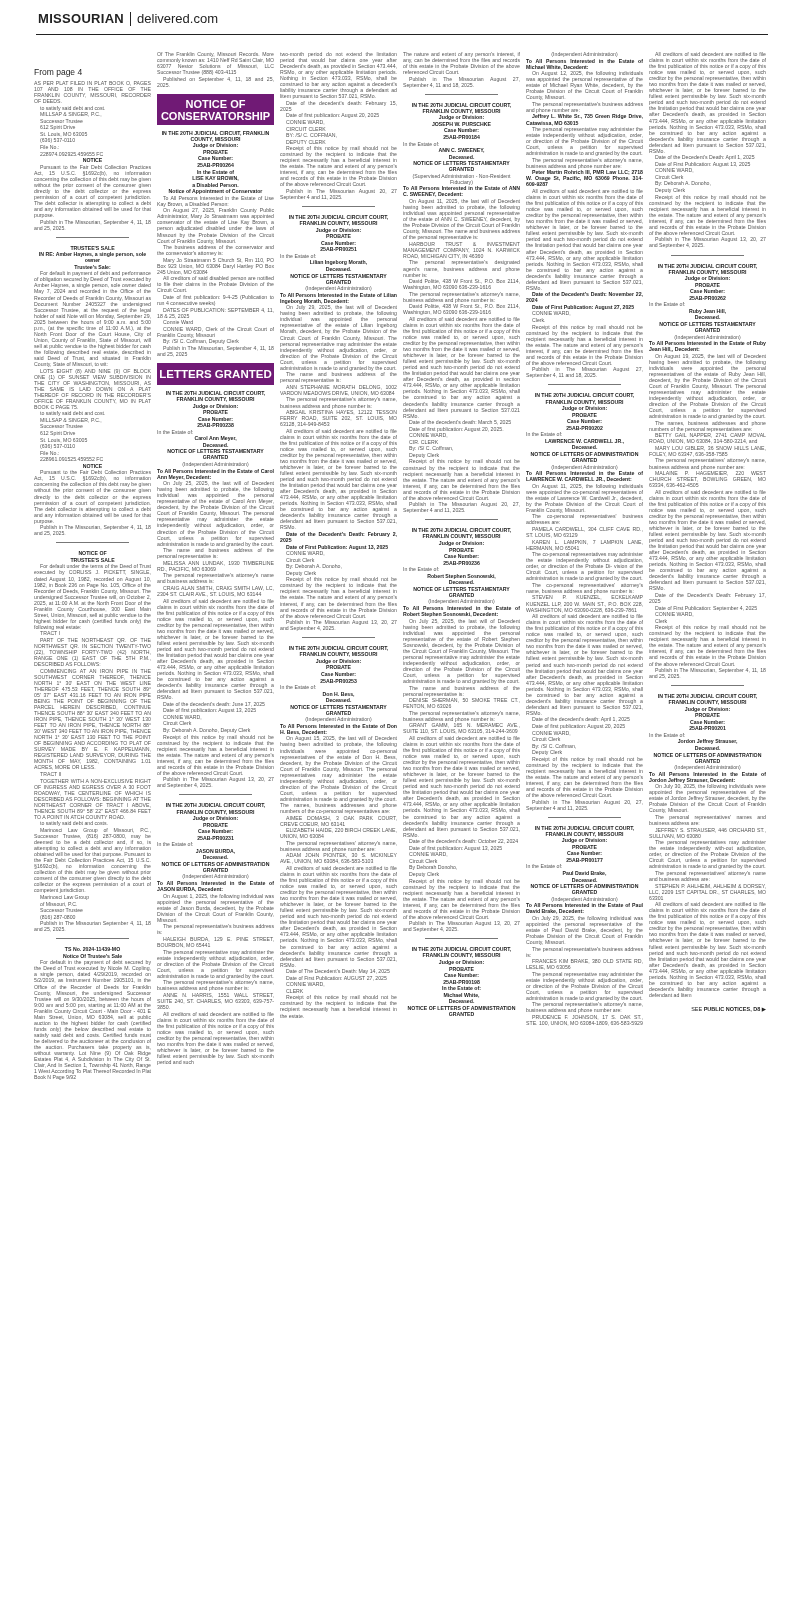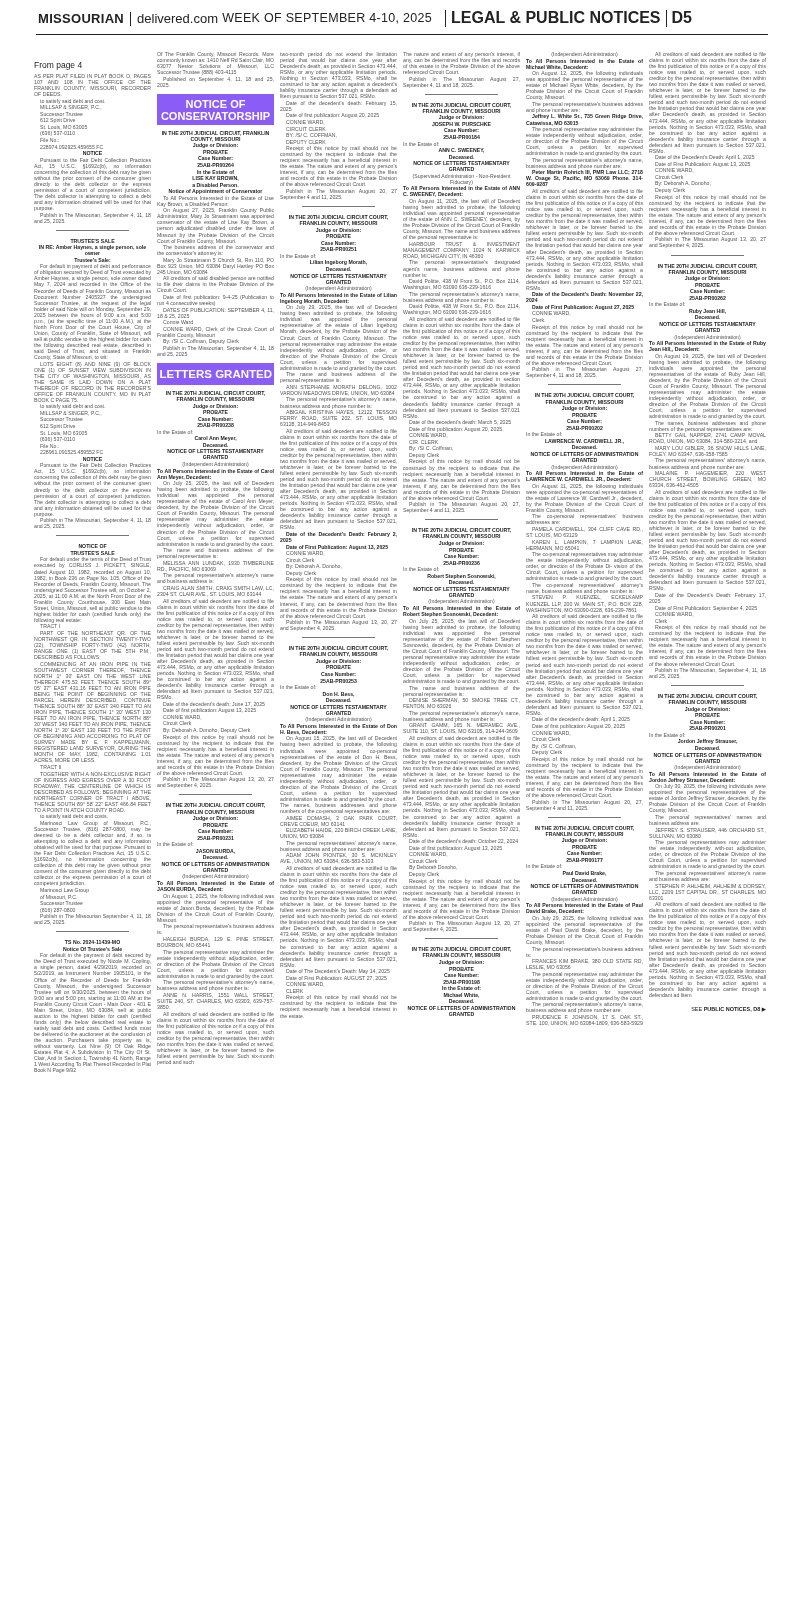--- a/index.html
+++ b/index.html
@@ -19,42 +19,35 @@
   .rule { position: absolute; left: 36px; right: 24px; top: 34px; height: 1px; background: #222; }
 
   .columns { position: absolute; top: 44px; left: 34px; width: 730px; height: 1570px; display: flex; gap: 6px; }
   .col { width: 117px; flex: 0 0 117px; font-size: 5.2px; line-height: 6.05px; color: #555; text-align: justify; overflow: hidden; }
   .col p { text-indent: 6px; margin-bottom: 0.5px; }
   .col p.noind { text-indent: 0; }
   .col .c { text-align: center; font-weight: bold; color: #222; text-indent: 0; }
   .col .b { font-weight: bold; color: #222; }
   .col .ctr { text-align: center; text-indent: 0; }
   .col .divider { width: 62%; height: 1px; background: #777; margin: 6px auto 7px; }
-  .col .from { font-size: 8.5px; line-height: 10px; font-weight: normal; color: #222; margin: 16px 0 3px; text-indent: 0; }
-  .col .banner { background: #8b5cf6; color: #fff; font-weight: bold; text-align: center; margin: 6px 0 5px; padding: 4px 2px 3px; text-indent: 0; }
+  .col .from { font-size: 8.5px; line-height: 10px; font-weight: normal; color: #222; margin: 23px 0 3px; text-indent: 0; }
+  .col .banner { background: #701a75; color: #fff; font-weight: bold; text-align: center; margin: 6px 0 5px; padding: 4px 2px 3px; text-indent: 0; }
   .col .banner.two { font-size: 11px; line-height: 12px; }
-  .col .banner.one { font-size: 11.5px; line-height: 13px; padding: 5px 2px 4px; text-align: right; }
+  .col .banner.one { font-size: 11.5px; line-height: 13px; padding: 5px 2px 4px; }
   .col .see { text-align: right; font-size: 5.5px; margin-top: 8px; color: #222; text-indent: 0; }
   .col .see b { font-weight: bold; }
 </style>
 </head>
 <body>
 
 <div class="masthead">
   <div class="left">
     <span class="brand">MISSOURIAN</span>
     <span class="sep"></span>
     <span class="site">delivered.com</span>
-  </div>
-  <div class="right">
-    <span class="week">WEEK OF SEPTEMBER 4-10, 2025</span>
-    <span class="sep"></span>
-    <span class="section">LEGAL &amp; PUBLIC NOTICES</span>
-    <span class="sep"></span>
-    <span class="page">D5</span>
   </div>
 </div>
 <div class="rule"></div>
 
 <div class="columns">
 
   <div class="col">
     <p class="from">From page 4</p>
     <p class="noind">AS PER PLAT FILED IN PLAT BOOK O, PAGES 107 AND 108 IN THE OFFICE OF THE FRANKLIN COUNTY, MISSOURI, RECORDER OF DEEDS.</p>
     <p>to satisfy said debt and cost.</p>

